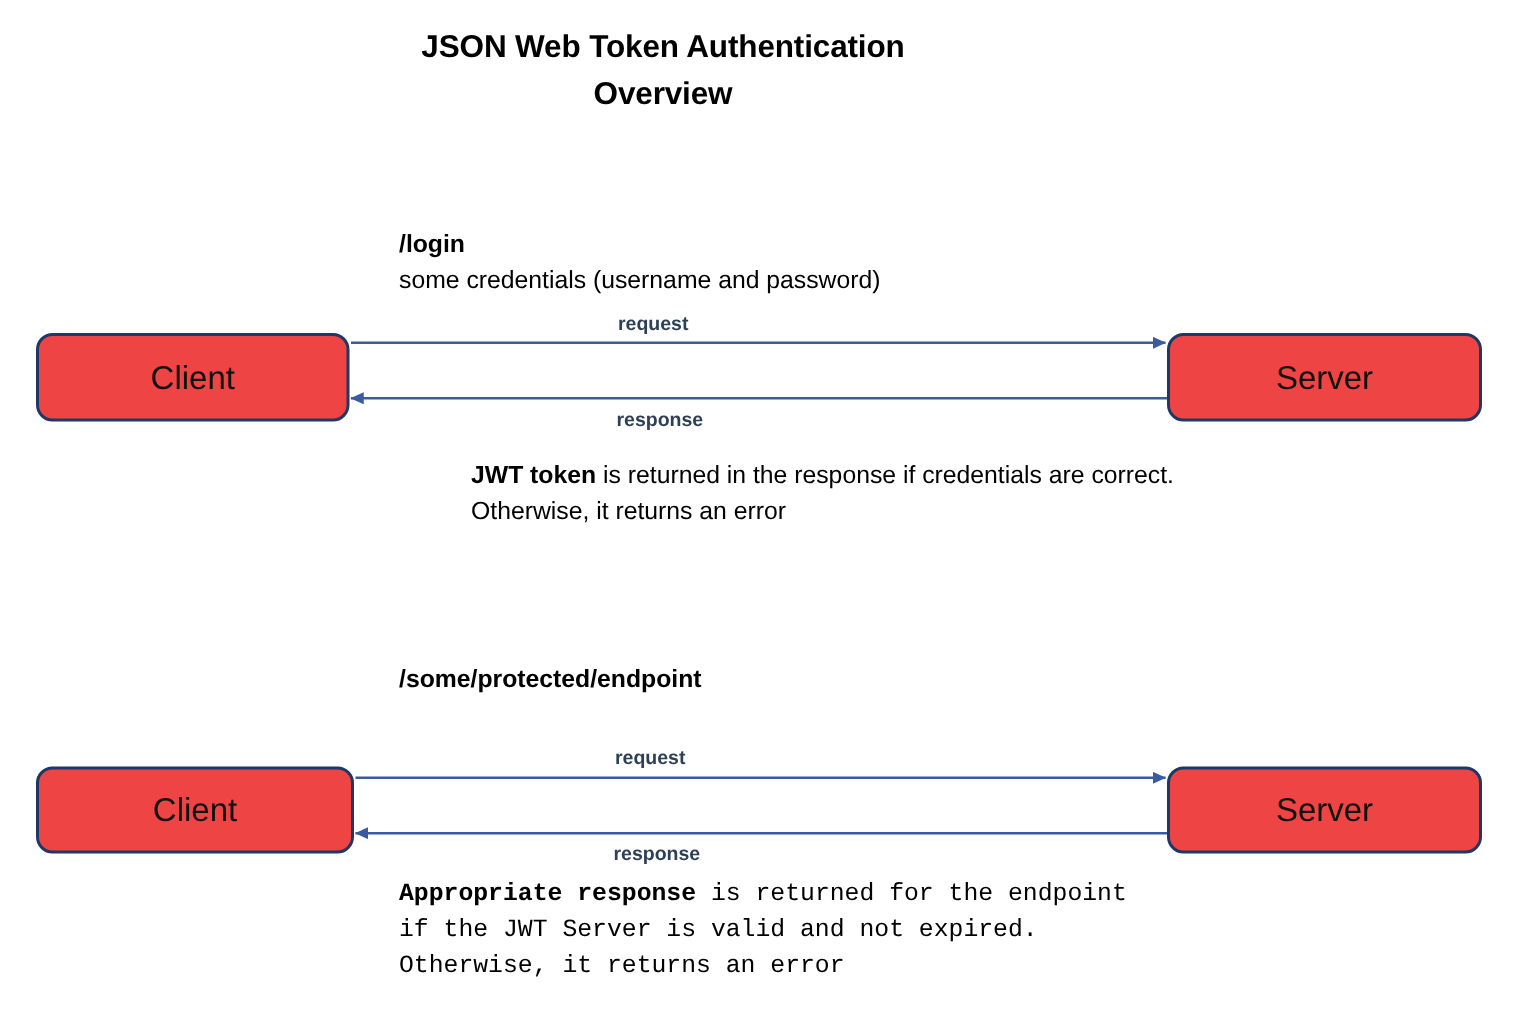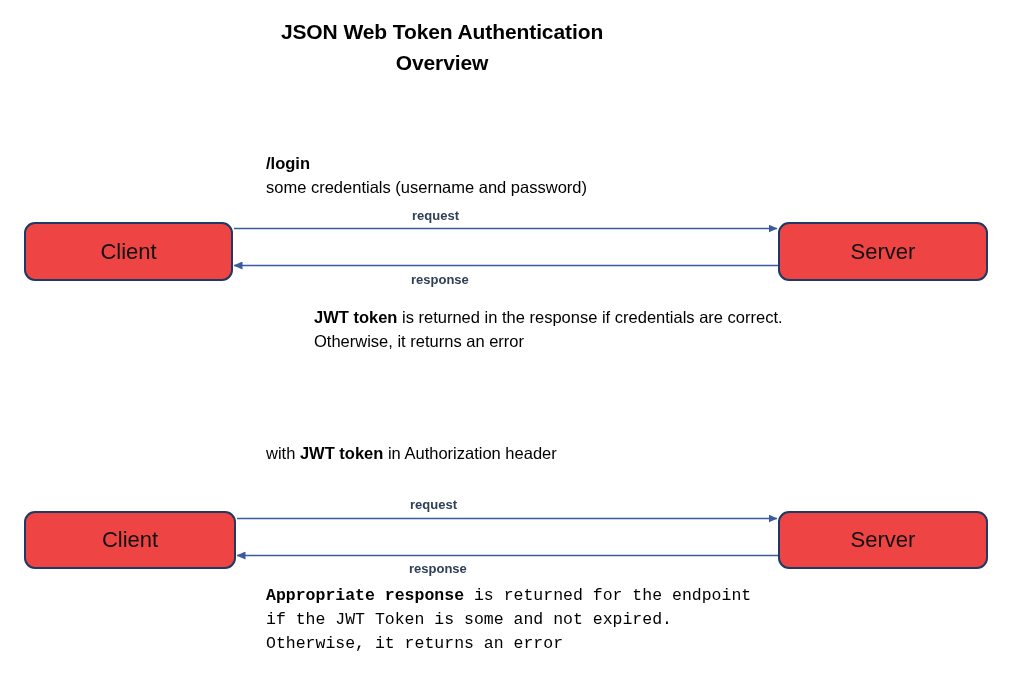--- a/index.html
+++ b/index.html
@@ -132,32 +132,32 @@
 </div>
 
 <div class="flow-label" id="response-label-1">response</div>
 
 <div class="text-block" id="jwt-text">
   <span class="line"><b>JWT token</b><span> is returned in the response if credentials are correct.</span></span>
   <span class="line">Otherwise, it returns an error</span>
 </div>
 
 <div class="text-block" id="endpoint-text">
-  <span class="line"><span>with </span><b>JWT token</b><span> in Authorization header</span></span>
+  <span class="line"><b>/some/protected/endpoint</b></span>
 </div>
 
 <div class="flow-label" id="request-label-2">request</div>
 
 <div class="node-box" id="client-box-2">
   <span class="node-label">Client</span>
 </div>
 
 <div class="node-box" id="server-box-2">
   <span class="node-label">Server</span>
 </div>
 
 <div class="flow-label" id="response-label-2">response</div>
 
 <div class="text-block" id="appropriate-text">
   <span class="line"><b>Appropriate response</b><span> is returned for the endpoint</span></span>
-  <span class="line">if the JWT Token is  some and not expired.</span>
+  <span class="line">if the JWT Server is  valid and not expired.</span>
   <span class="line">Otherwise, it returns an error</span>
 </div>
 
 </body></html>

